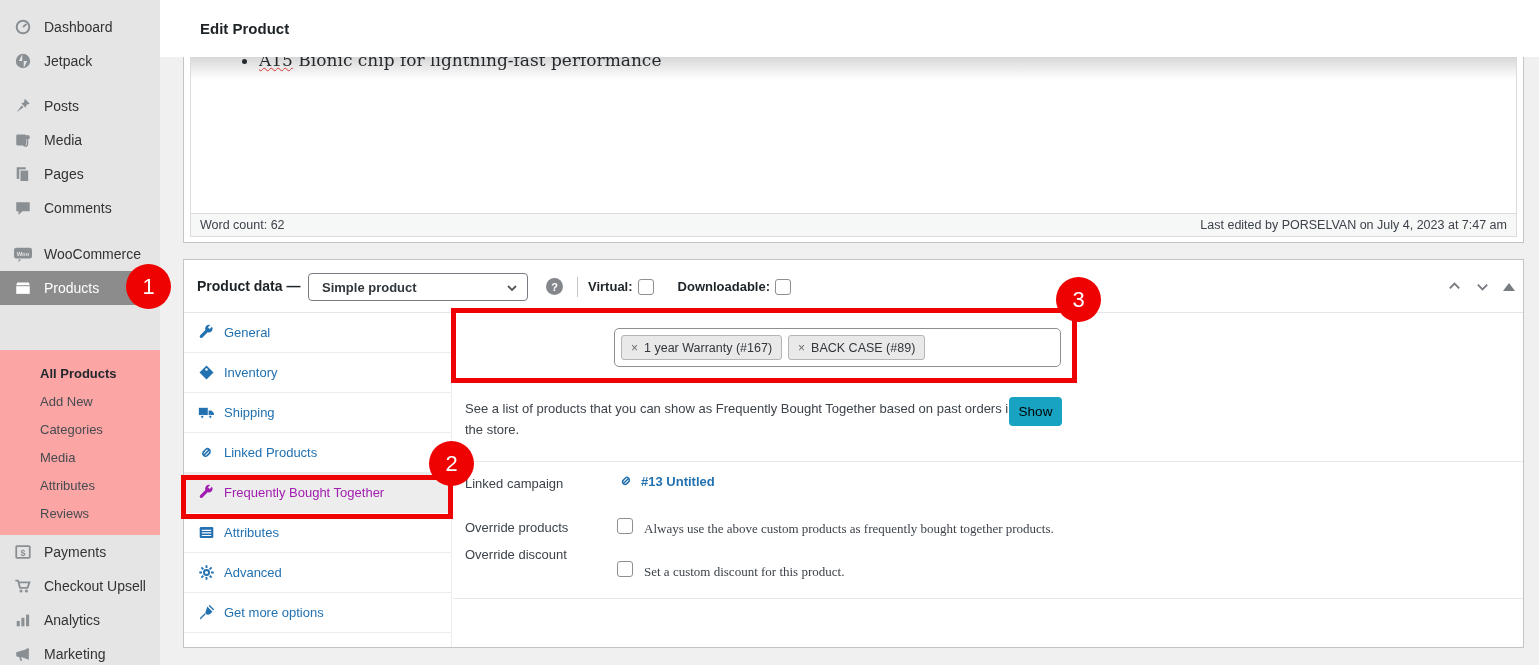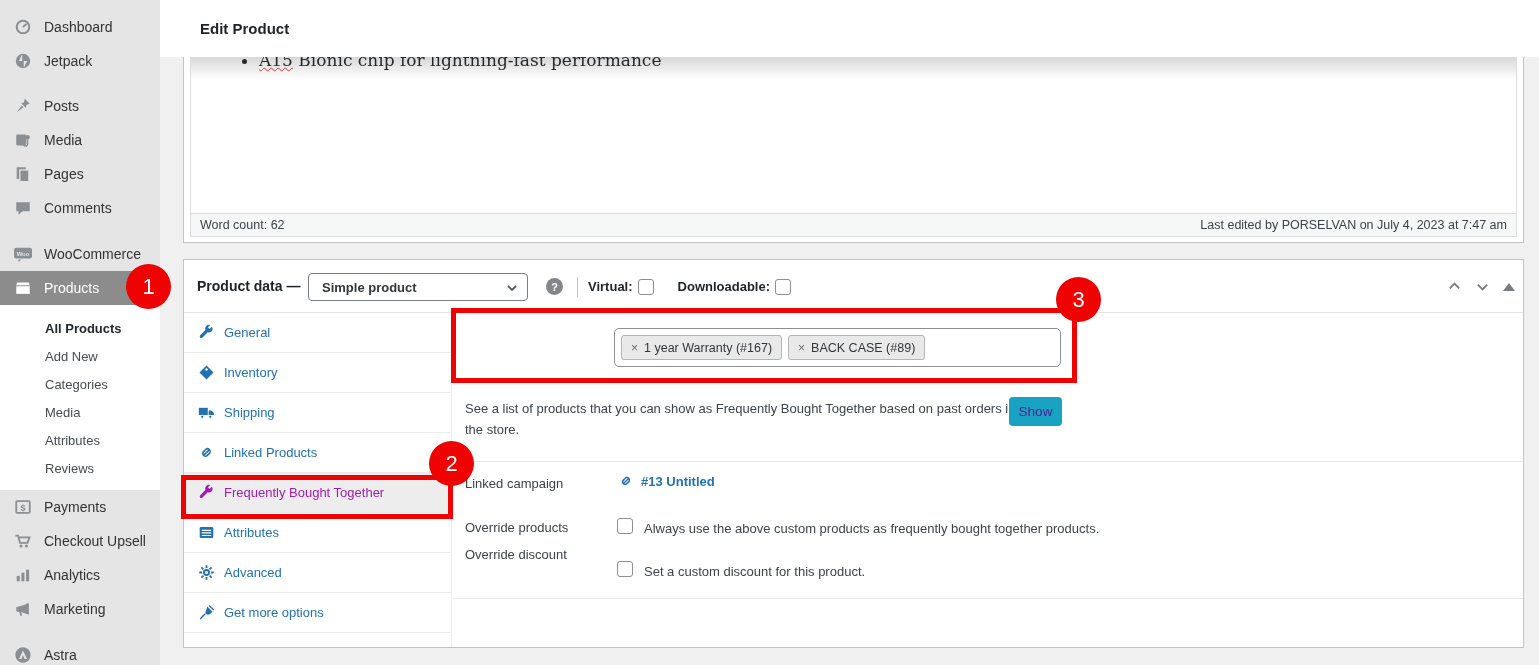--- a/index.html
+++ b/index.html
@@ -8,21 +8,21 @@
   .page { position:relative; width:1539px; height:665px; background:#f0f0f1; overflow:hidden; }
 
   
   .sidebar { position:absolute; left:0; top:0; width:160px; height:665px; background:#e5e5e5; z-index:5; }
   .side-item { display:flex; align-items:center; height:34px; padding-left:13px; gap:11px;
                font-size:14px; color:#333; cursor:pointer; }
   .side-item .sicon { width:20px; height:20px; color:#8a8f94; flex:0 0 20px; display:flex; align-items:center; justify-content:center; }
   .side-item.active { background:#8c8c8c; color:#fff; }
   .side-item.active .sicon { color:#fff; }
   .side-gap-sm { height:11px; } .side-gap-md { height:12px; }
-  .submenu { background:#ffffff; padding:9px 0 8px 8px; }
+  .submenu { background:#fca5a5; padding:9px 0 8px 3px;margin-top:45px; }
   .sub-item { display:flex; align-items:center; height:28px; padding-left:37px; font-size:13px; color:#464b50; cursor:pointer; }
   .sub-item.current { font-weight:bold; color:#23282d; }
 
   
   .topbar { position:absolute; left:160px; top:0; width:1379px; height:57px; background:#fff; }
   .topbar h1 { position:absolute; left:40px; top:20px; font-size:15px; font-weight:bold; color:#1d2327; }
 
   
   .editor-box { position:absolute; left:183px; top:57px; width:1341px; height:186px;
                 background:#fff; border:1px solid #c3c4c7; border-top:none; }
@@ -66,31 +66,31 @@
 
   
   .pd-content { position:absolute; left:269px; top:53px; right:0; bottom:0; }
   .fbt-label { position:absolute; left:12px; top:19px; width:118px; line-height:24px; color:#3c434a; }
   .fbt-input { position:absolute; left:161px; top:15px; width:447px; height:39px; background:#fff;
                border:1px solid #8c8f94; border-radius:5px; display:flex; align-items:center; gap:6px; padding:0 6px; cursor:text; }
   .pill { display:flex; align-items:center; height:25px; padding:0 9px; background:#e9e9e9;
           border:1px solid #b5b5b5; border-radius:3px; font-size:12.5px; color:#32373c; white-space:nowrap; }
   .pill .x { color:#6d6d6d; margin-right:6px; font-size:12px; cursor:pointer; }
   .fbt-hint { position:absolute; left:12px; top:86px; width:552px; line-height:1.6; color:#3c434a; }
-  .show-btn { position:absolute; left:556px; top:84px; width:53px; height:29px; background:#17a3c1; color:#4c1d95;
+  .show-btn { position:absolute; left:556px; top:84px; width:53px; height:29px; background:#17a3c1; color:#000000;
               border:none; border-radius:4px; font-size:13.5px; display:flex; align-items:center; justify-content:center;
               cursor:pointer; font-family:"Liberation Sans", sans-serif; }
   .sep1 { position:absolute; left:0; right:0; top:148px; border-top:1px solid #e8e8e8; }
   .sep2 { position:absolute; left:0; right:0; top:285px; border-top:1px solid #e8e8e8; }
   .row-label { position:absolute; left:12px; color:#3c434a; }
   .campaign-link { position:absolute; left:165px; top:160px; display:flex; align-items:center; gap:7px;
                    color:#2271b1; font-weight:bold; cursor:pointer; }
   .campaign-link .licon { width:16px; height:16px; }
   .cb-abs { position:absolute; left:164px; }
-  .cb-text { position:absolute; left:191px; color:#3c434a; }
+  .cb-text { position:absolute; left:191px; color:#3c434a;font-family:Liberation Serif, serif; }
 
   
   .ann-box { position:absolute; border:5px solid #ee0202; z-index:40; pointer-events:none; }
   .ann-circle { position:absolute; width:45px; height:45px; border-radius:50%; background:#ee0202; color:#fff;
                 font-size:22px; display:flex; align-items:center; justify-content:center; z-index:50; pointer-events:none; }
 
   svg { display:block; }
 </style>
 </head>
 <body>

